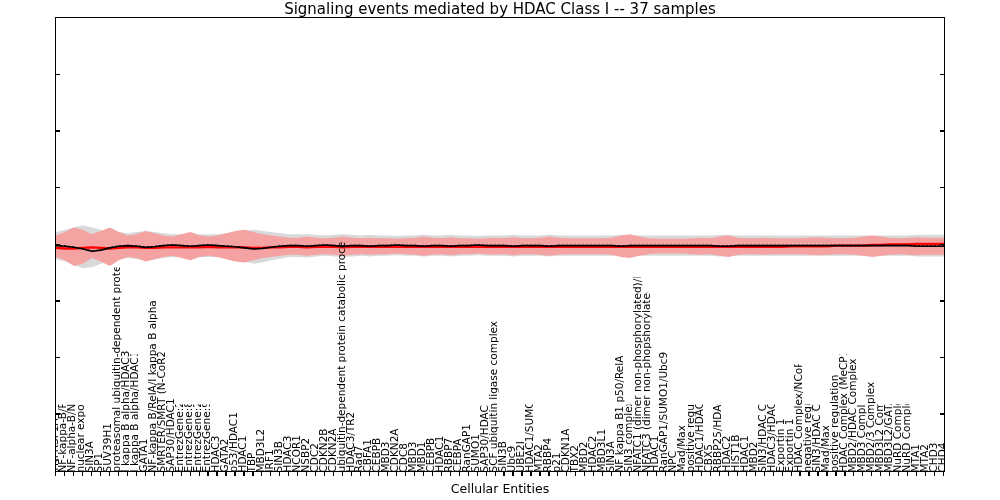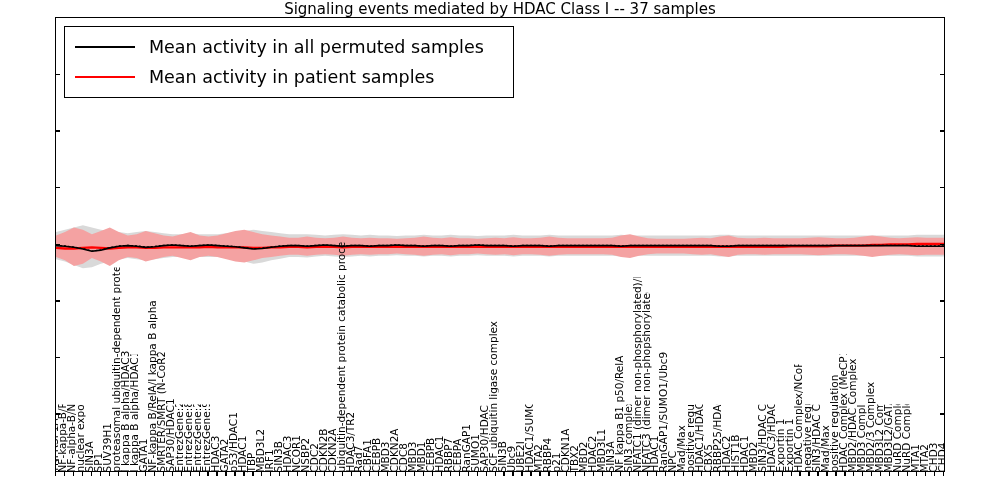--- a/index.html
+++ b/index.html
@@ -43,20 +43,21 @@
   .maskover2{position:absolute;left:945px;top:0;width:55px;height:500px;background:#fff;}
 </style>
 </head>
 <body>
 
 <div id="root">
 
   <div class="title">Signaling events mediated by HDAC Class I -- 37 samples</div>
 
   <div class="ylabel">Inferred Activity</div>
+  <div class="xlabel">Cellular Entities</div>
 
   <div class="plotframe">
     <svg class="plot" id="plot-svg" width="888" height="453">
         <path d="M0.00,214.04 L8.97,211.78 L17.94,209.51 L26.91,207.25 L35.88,209.51 L44.85,211.78 L53.82,212.91 L62.79,214.04 L71.76,215.17 L80.73,214.04 L89.70,212.91 L98.67,214.04 L107.64,215.17 L116.61,216.31 L125.58,216.31 L134.55,215.17 L143.52,216.31 L152.48,216.31 L161.45,216.31 L170.42,215.17 L179.39,214.04 L188.36,212.91 L197.33,211.78 L206.30,212.91 L215.27,214.04 L224.24,215.17 L233.21,216.31 L242.18,216.31 L251.15,216.31 L260.12,216.87 L269.09,217.44 L278.06,216.87 L287.03,216.31 L296.00,216.87 L304.97,217.44 L313.94,216.87 L322.91,217.44 L331.88,217.44 L340.85,218.01 L349.82,217.44 L358.79,217.44 L367.76,216.87 L376.73,217.44 L385.70,217.44 L394.67,216.87 L403.64,217.44 L412.61,217.44 L421.58,218.01 L430.55,217.44 L439.52,217.44 L448.48,217.44 L457.45,216.87 L466.42,217.44 L475.39,217.44 L484.36,217.44 L493.33,216.87 L502.30,217.44 L511.27,217.44 L520.24,217.44 L529.21,217.44 L538.18,217.44 L547.15,217.44 L556.12,217.44 L565.09,216.87 L574.06,217.44 L583.03,217.44 L592.00,217.44 L600.97,217.44 L609.94,217.44 L618.91,217.44 L627.88,217.44 L636.85,217.44 L645.82,217.44 L654.79,217.44 L663.76,216.87 L672.73,216.87 L681.70,217.44 L690.67,217.44 L699.64,217.44 L708.61,217.44 L717.58,217.44 L726.55,217.44 L735.52,217.44 L744.48,217.44 L753.45,217.44 L762.42,217.44 L771.39,217.44 L780.36,217.44 L789.33,217.44 L798.30,217.44 L807.27,217.44 L816.24,217.44 L825.21,217.44 L834.18,217.44 L843.15,217.44 L852.12,217.44 L861.09,216.87 L870.06,216.87 L879.03,216.87 L888.00,216.87 L888.00,238.39 L879.03,238.39 L870.06,238.39 L861.09,238.39 L852.12,237.83 L843.15,237.83 L834.18,237.83 L825.21,237.83 L816.24,237.83 L807.27,237.83 L798.30,237.83 L789.33,237.83 L780.36,237.83 L771.39,237.83 L762.42,237.83 L753.45,237.83 L744.48,237.83 L735.52,237.83 L726.55,237.83 L717.58,237.83 L708.61,237.83 L699.64,237.83 L690.67,237.83 L681.70,237.83 L672.73,238.39 L663.76,238.39 L654.79,237.83 L645.82,237.83 L636.85,237.83 L627.88,237.83 L618.91,237.83 L609.94,237.83 L600.97,237.83 L592.00,237.83 L583.03,237.83 L574.06,237.83 L565.09,238.39 L556.12,237.83 L547.15,237.83 L538.18,237.83 L529.21,237.83 L520.24,237.83 L511.27,237.83 L502.30,237.83 L493.33,238.39 L484.36,237.83 L475.39,237.83 L466.42,237.83 L457.45,238.39 L448.48,237.83 L439.52,237.83 L430.55,237.83 L421.58,237.26 L412.61,237.83 L403.64,237.83 L394.67,238.39 L385.70,237.83 L376.73,237.83 L367.76,238.39 L358.79,237.83 L349.82,237.83 L340.85,237.26 L331.88,237.83 L322.91,237.83 L313.94,238.39 L304.97,237.83 L296.00,238.39 L287.03,238.96 L278.06,238.39 L269.09,237.83 L260.12,238.39 L251.15,239.52 L242.18,238.96 L233.21,238.96 L224.24,240.66 L215.27,242.36 L206.30,244.62 L197.33,245.75 L188.36,243.49 L179.39,241.22 L170.42,240.09 L161.45,238.96 L152.48,238.96 L143.52,238.96 L134.55,240.09 L125.58,238.96 L116.61,238.96 L107.64,240.09 L98.67,241.22 L89.70,242.36 L80.73,241.22 L71.76,240.09 L62.79,241.22 L53.82,243.49 L44.85,245.75 L35.88,249.15 L26.91,250.28 L17.94,246.89 L8.97,243.49 L0.00,241.22 Z" fill="#d9d9d9"></path>
         <path d="M0.00,217.44 L8.97,214.04 L17.94,209.51 L26.91,211.78 L35.88,216.31 L44.85,212.91 L53.82,209.51 L62.79,214.04 L71.76,217.44 L80.73,216.31 L89.70,212.91 L98.67,215.17 L107.64,217.44 L116.61,218.57 L125.58,216.31 L134.55,214.04 L143.52,217.44 L152.48,218.57 L161.45,217.44 L170.42,215.17 L179.39,212.91 L188.36,211.78 L197.33,214.04 L206.30,216.31 L215.27,217.44 L224.24,218.57 L233.21,219.70 L242.18,219.70 L251.15,218.57 L260.12,219.70 L269.09,220.27 L278.06,219.70 L287.03,218.57 L296.00,219.70 L304.97,220.27 L313.94,219.70 L322.91,220.27 L331.88,220.27 L340.85,220.84 L349.82,220.27 L358.79,219.70 L367.76,218.57 L376.73,219.70 L385.70,220.27 L394.67,219.14 L403.64,220.27 L412.61,220.27 L421.58,220.84 L430.55,220.27 L439.52,219.70 L448.48,220.27 L457.45,219.14 L466.42,220.27 L475.39,220.27 L484.36,219.70 L493.33,218.57 L502.30,219.70 L511.27,220.27 L520.24,220.27 L529.21,220.27 L538.18,220.27 L547.15,220.27 L556.12,219.70 L565.09,217.44 L574.06,216.31 L583.03,218.57 L592.00,220.27 L600.97,220.84 L609.94,220.84 L618.91,220.84 L627.88,220.84 L636.85,220.27 L645.82,219.70 L654.79,220.27 L663.76,218.57 L672.73,217.44 L681.70,219.70 L690.67,220.27 L699.64,220.27 L708.61,219.70 L717.58,220.27 L726.55,220.27 L735.52,220.27 L744.48,220.27 L753.45,219.70 L762.42,219.14 L771.39,219.70 L780.36,220.27 L789.33,220.27 L798.30,219.70 L807.27,218.57 L816.24,217.44 L825.21,218.57 L834.18,219.70 L843.15,220.27 L852.12,219.70 L861.09,219.14 L870.06,219.70 L879.03,219.70 L888.00,219.70 L888.00,236.69 L879.03,236.69 L870.06,236.69 L861.09,237.26 L852.12,236.69 L843.15,236.13 L834.18,236.69 L825.21,237.83 L816.24,238.96 L807.27,237.83 L798.30,236.69 L789.33,236.13 L780.36,236.13 L771.39,236.69 L762.42,237.26 L753.45,236.69 L744.48,236.13 L735.52,236.13 L726.55,236.13 L717.58,236.13 L708.61,236.69 L699.64,236.13 L690.67,236.13 L681.70,236.69 L672.73,238.96 L663.76,237.83 L654.79,236.13 L645.82,236.69 L636.85,236.13 L627.88,235.56 L618.91,235.56 L609.94,235.56 L600.97,235.56 L592.00,236.13 L583.03,237.83 L574.06,240.09 L565.09,238.96 L556.12,236.69 L547.15,236.13 L538.18,236.13 L529.21,236.13 L520.24,236.13 L511.27,236.13 L502.30,236.69 L493.33,237.83 L484.36,236.69 L475.39,236.13 L466.42,236.13 L457.45,237.26 L448.48,236.13 L439.52,236.69 L430.55,236.13 L421.58,235.56 L412.61,236.13 L403.64,236.13 L394.67,237.26 L385.70,236.13 L376.73,236.69 L367.76,237.83 L358.79,236.69 L349.82,236.13 L340.85,235.56 L331.88,236.13 L322.91,236.13 L313.94,236.69 L304.97,236.13 L296.00,236.69 L287.03,237.83 L278.06,236.69 L269.09,236.13 L260.12,236.69 L251.15,237.83 L242.18,236.69 L233.21,236.69 L224.24,237.83 L215.27,238.96 L206.30,240.09 L197.33,242.36 L188.36,244.62 L179.39,243.49 L170.42,241.22 L161.45,238.96 L152.48,237.83 L143.52,238.96 L134.55,242.36 L125.58,240.09 L116.61,237.83 L107.64,238.96 L98.67,241.22 L89.70,243.49 L80.73,240.09 L71.76,238.96 L62.79,242.36 L53.82,248.02 L44.85,243.49 L35.88,240.09 L26.91,245.75 L17.94,248.02 L8.97,242.36 L0.00,238.96 Z" fill="#f4a2a2"></path>
         <path d="M0.00,229.90 L8.97,230.46 L17.94,230.46 L26.91,229.90 L35.88,229.33 L44.85,229.90 L53.82,230.46 L62.79,229.90 L71.76,229.33 L80.73,229.33 L89.70,229.90 L98.67,229.90 L107.64,229.33 L116.61,229.33 L125.58,229.33 L134.55,229.33 L143.52,229.33 L152.48,228.77 L161.45,229.33 L170.42,229.33 L179.39,229.33 L188.36,229.33 L197.33,229.90 L206.30,229.90 L215.27,229.33 L224.24,229.33 L233.21,228.77 L242.18,228.77 L251.15,229.33 L260.12,228.77 L269.09,228.77 L278.06,228.77 L287.03,229.33 L296.00,228.77 L304.97,228.77 L313.94,228.77 L322.91,228.77 L331.88,228.77 L340.85,228.77 L349.82,228.77 L358.79,228.77 L367.76,228.77 L376.73,228.77 L385.70,228.77 L394.67,228.77 L403.64,228.77 L412.61,228.77 L421.58,228.77 L430.55,228.77 L439.52,228.77 L448.48,228.77 L457.45,228.77 L466.42,228.77 L475.39,228.77 L484.36,228.77 L493.33,228.77 L502.30,228.77 L511.27,228.77 L520.24,228.77 L529.21,228.77 L538.18,228.77 L547.15,228.77 L556.12,228.77 L565.09,228.77 L574.06,228.77 L583.03,228.77 L592.00,228.77 L600.97,228.77 L609.94,228.77 L618.91,228.77 L627.88,228.77 L636.85,228.77 L645.82,228.77 L654.79,228.77 L663.76,228.77 L672.73,228.77 L681.70,228.77 L690.67,228.77 L699.64,228.77 L708.61,228.77 L717.58,228.77 L726.55,228.77 L735.52,228.20 L744.48,228.20 L753.45,228.20 L762.42,228.20 L771.39,228.20 L780.36,227.63 L789.33,227.63 L798.30,227.63 L807.27,227.63 L816.24,227.07 L825.21,227.07 L834.18,226.50 L843.15,226.50 L852.12,226.50 L861.09,225.93 L870.06,225.93 L879.03,225.93 L888.00,225.93 " fill="none" stroke="#ff0000" stroke-width="2.4"></path>
         <path d="M0.00,227.63 L8.97,228.20 L17.94,229.33 L26.91,231.03 L35.88,233.30 L44.85,232.16 L53.82,229.90 L62.79,228.20 L71.76,227.63 L80.73,228.20 L89.70,229.33 L98.67,228.77 L107.64,227.63 L116.61,227.07 L125.58,227.63 L134.55,228.20 L143.52,227.63 L152.48,227.07 L161.45,227.63 L170.42,228.20 L179.39,228.77 L188.36,229.90 L197.33,231.03 L206.30,230.46 L215.27,229.33 L224.24,228.20 L233.21,227.63 L242.18,227.63 L251.15,228.20 L260.12,227.63 L269.09,227.07 L278.06,227.63 L287.03,228.20 L296.00,227.63 L304.97,227.63 L313.94,228.20 L322.91,227.63 L331.88,227.63 L340.85,227.07 L349.82,227.63 L358.79,227.63 L367.76,228.20 L376.73,227.63 L385.70,227.63 L394.67,228.20 L403.64,227.63 L412.61,227.63 L421.58,227.07 L430.55,227.63 L439.52,227.63 L448.48,227.63 L457.45,228.20 L466.42,227.63 L475.39,227.63 L484.36,227.63 L493.33,228.20 L502.30,227.63 L511.27,227.63 L520.24,227.63 L529.21,227.63 L538.18,227.63 L547.15,227.63 L556.12,227.63 L565.09,228.20 L574.06,227.63 L583.03,227.63 L592.00,227.63 L600.97,227.63 L609.94,227.63 L618.91,227.63 L627.88,227.63 L636.85,227.63 L645.82,227.63 L654.79,227.63 L663.76,228.20 L672.73,228.20 L681.70,227.63 L690.67,227.63 L699.64,227.63 L708.61,227.63 L717.58,227.63 L726.55,227.63 L735.52,227.63 L744.48,227.63 L753.45,227.63 L762.42,227.63 L771.39,227.63 L780.36,227.63 L789.33,227.63 L798.30,227.63 L807.27,227.63 L816.24,227.63 L825.21,227.63 L834.18,227.63 L843.15,227.63 L852.12,227.63 L861.09,228.20 L870.06,228.20 L879.03,228.20 L888.00,228.20 " fill="none" stroke="#000000" stroke-width="1.6"></path>
         <path d="M0.00,227.35 L8.97,227.92 L17.94,229.05 L26.91,230.75 L35.88,233.01 L44.85,231.88 L53.82,229.61 L62.79,227.92 L71.76,227.35 L80.73,227.92 L89.70,229.05 L98.67,228.48 L107.64,227.35 L116.61,226.78 L125.58,227.35 L134.55,227.92 L143.52,227.35 L152.48,226.78 L161.45,227.35 L170.42,227.92 L179.39,228.48 L188.36,229.61 L197.33,230.75 L206.30,230.18 L215.27,229.05 L224.24,227.92 L233.21,227.35 L242.18,227.35 L251.15,227.92 L260.12,227.35 L269.09,226.78 L278.06,227.35 L287.03,227.92 L296.00,227.35 L304.97,227.35 L313.94,227.92 L322.91,227.35 L331.88,227.35 L340.85,226.78 L349.82,227.35 L358.79,227.35 L367.76,227.92 L376.73,227.35 L385.70,227.35 L394.67,227.92 L403.64,227.35 L412.61,227.35 L421.58,226.78 L430.55,227.35 L439.52,227.35 L448.48,227.35 L457.45,227.92 L466.42,227.35 L475.39,227.35 L484.36,227.35 L493.33,227.92 L502.30,227.35 L511.27,227.35 L520.24,227.35 L529.21,227.35 L538.18,227.35 L547.15,227.35 L556.12,227.35 L565.09,227.92 L574.06,227.35 L583.03,227.35 L592.00,227.35 L600.97,227.35 L609.94,227.35 L618.91,227.35 L627.88,227.35 L636.85,227.35 L645.82,227.35 L654.79,227.35 L663.76,227.92 L672.73,227.92 L681.70,227.35 L690.67,227.35 L699.64,227.35 L708.61,227.35 L717.58,227.35 L726.55,227.35 L735.52,227.35 L744.48,227.35 L753.45,227.35 L762.42,227.35 L771.39,227.35 L780.36,227.35 L789.33,227.35 L798.30,227.35 L807.27,227.35 L816.24,227.35 L825.21,227.35 L834.18,227.35 L843.15,227.35 L852.12,227.35 L861.09,227.92 L870.06,227.92 L879.03,227.92 L888.00,227.92 " fill="none" stroke="#000" stroke-width="1.2" stroke-dasharray="2,2"></path>
       </svg>
   </div>
@@ -187,30 +188,20 @@
       <div class="xtl" style="left: 864.591px; bottom: 0px; max-width: 68px; overflow: hidden;">MTA1</div>
       <div class="xtl" style="left: 873.561px; bottom: 0px; max-width: 68px; overflow: hidden;">MTA2</div>
       <div class="xtl" style="left: 882.53px; bottom: 0px; max-width: 68px; overflow: hidden;">CHD3</div>
       <div class="xtl" style="left: 891.5px; bottom: 0px; max-width: 68px; overflow: hidden;">CHD4</div>
       <div class="xtl" style="left: 900.47px; bottom: 0px; max-width: 68px; overflow: hidden;">RBBP4</div>
       <div class="xtl" style="left: 909.439px; bottom: 0px; max-width: 68px; overflow: hidden;">RBBP7</div>
       <div class="xtl" style="left: 918.409px; bottom: 0px; max-width: 68px; overflow: hidden;">GATAD2A</div>
       <div class="xtl" style="left: 927.379px; bottom: 0px; max-width: 68px; overflow: hidden;">NuRD Complex</div>
     </div>
 
-  <div class="legend">
-    <div class="legrow">
-      <span class="legline"></span>
-      <span class="legtxt">Mean activity in all permuted samples</span>
-    </div>
-    <div class="legrow">
-      <span class="legline red"></span>
-      <span class="legtxt">Mean activity in patient samples</span>
-    </div>
-  </div>
 
 <div class="xtickmark" style="left: 55px;"></div>
     <div class="xtickmark" style="left: 63.9697px;"></div>
     <div class="xtickmark" style="left: 72.9394px;"></div>
     <div class="xtickmark" style="left: 81.9091px;"></div>
     <div class="xtickmark" style="left: 90.8788px;"></div>
     <div class="xtickmark" style="left: 99.8485px;"></div>
     <div class="xtickmark" style="left: 108.818px;"></div>
     <div class="xtickmark" style="left: 117.788px;"></div>
     <div class="xtickmark" style="left: 126.758px;"></div>

